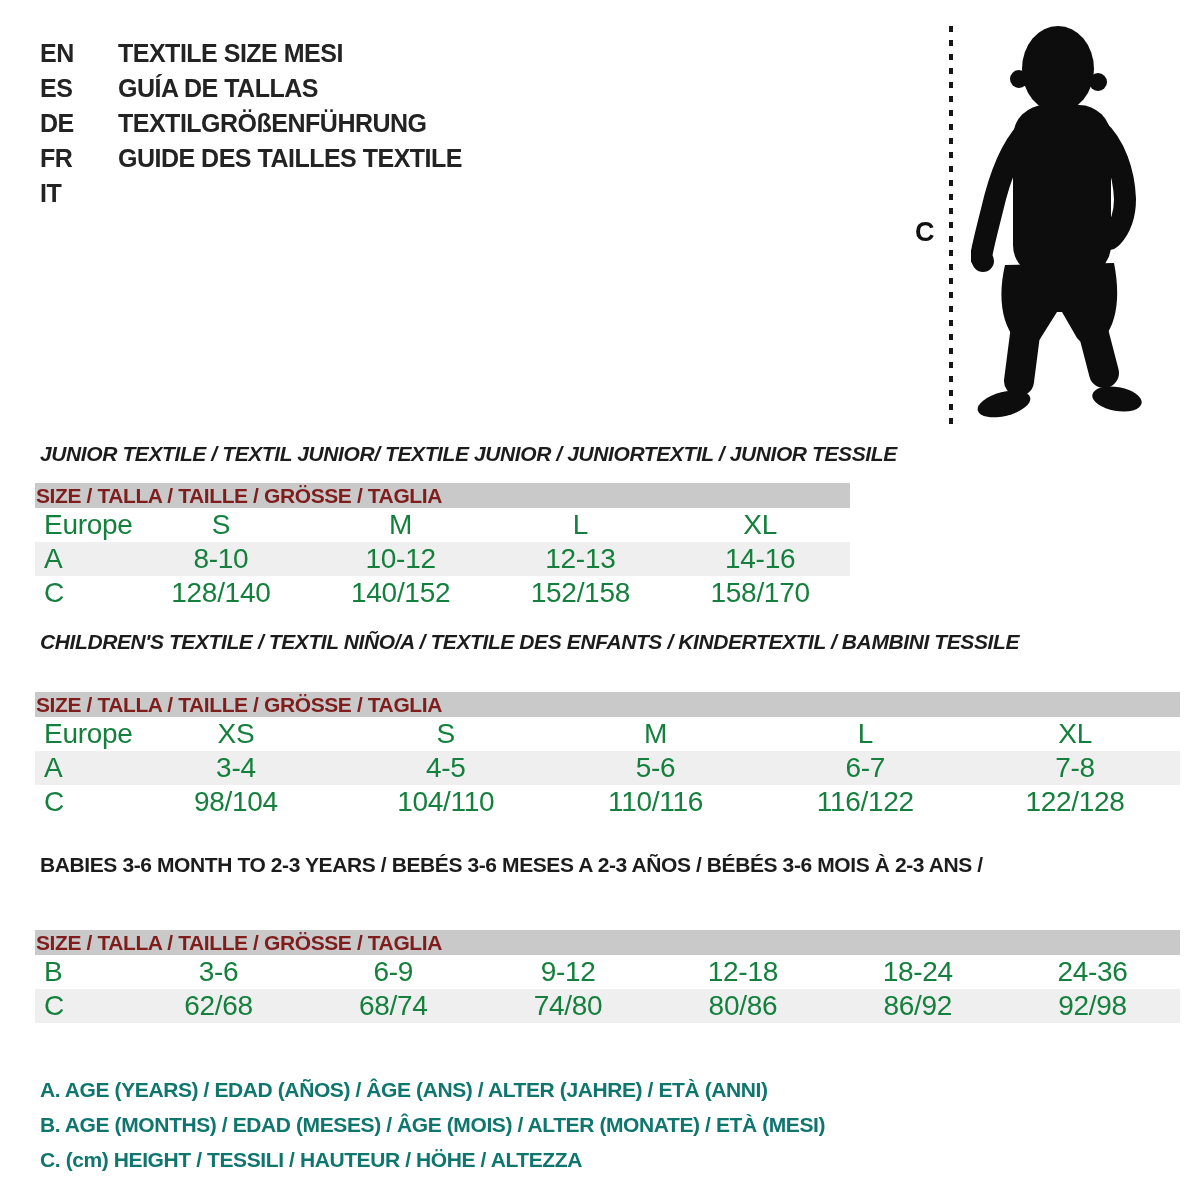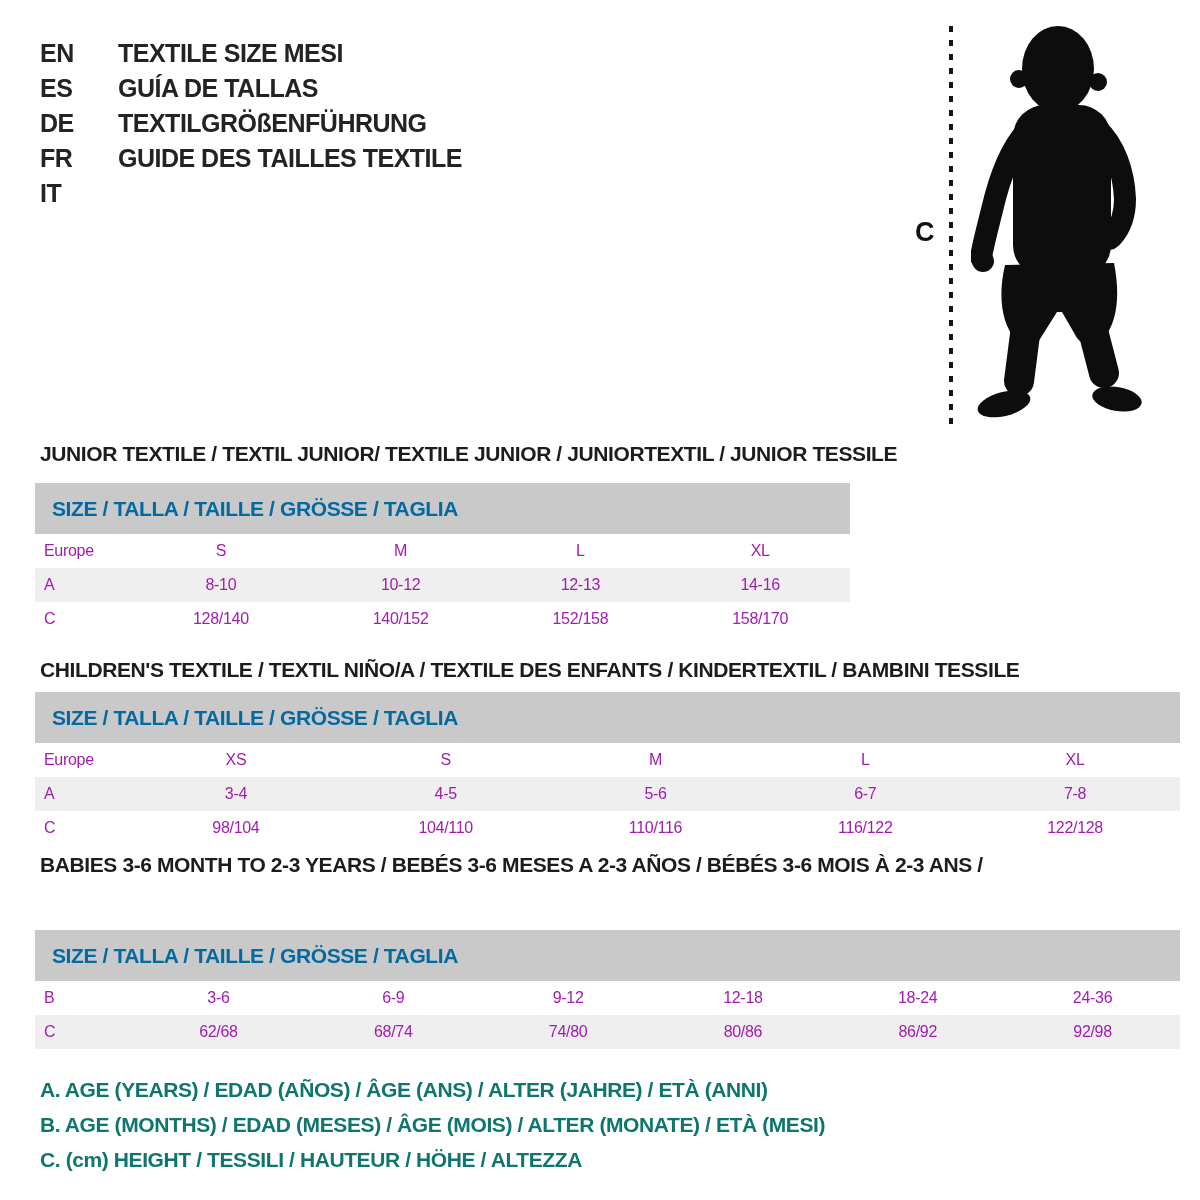--- a/index.html
+++ b/index.html
@@ -14,32 +14,32 @@
 
   
   #figure { position:absolute; left:905px; top:15px; width:270px; height:412px; }
   .c-label { position:absolute; left:10px; top:196px; font-size:27px; font-weight:700; color:#111; }
   .measure-line { position:absolute; left:44px; top:5px; width:4px; height:398px;
     background:repeating-linear-gradient(to bottom, #161616 0px, #161616 6px, transparent 6px, transparent 14px); }
   .silhouette { position:absolute; left:66px; top:2px; }
 
   
   .section-title { position:absolute; left:40px; font-size:21px; font-weight:700; color:#1c1c1c; letter-spacing:-0.4px; white-space:nowrap; }
-  #junior-title { top:436px; }
-  #children-title { top:652px; }
+  #junior-title { top:436px;font-style:italic; }
+  #children-title { top:624px;font-style:italic; }
   #babies-title { top:841px; line-height:35px; }
 
   
   .tbl { position:absolute; }
   #junior-table { left:35px; top:477px; width:815px; }
   #children-table { left:35px; top:686px; width:1145px; }
   #babies-table { left:35px; top:924px; width:1145px; }
-  .size-head { height:51px; background:#c9c9c9; color:#0369a1; font-size:21px; font-weight:700;
-    display:flex; align-items:center; padding-left:17px; letter-spacing:-0.4px; }
-  .trow { display:flex; align-items:center; height:34px; font-size:16px; color:#a21caf; }
+  .size-head { height:25px; background:#c9c9c9; color:#7f1d1d; font-size:21px; font-weight:700;
+    display:flex; align-items:center; padding-left:1px; letter-spacing:-0.4px; }
+  .trow { display:flex; align-items:center; height:34px; font-size:28px; color:#15803d; }
   .trow.alt { background:#efefef; }
   .trow .lbl { width:96px; padding-left:9px; }
   .trow .c { flex:1; text-align:center; }
 
   
   #legend { position:absolute; left:40px; top:1066px; }
   .legend-line { height:35px; display:flex; align-items:center; font-size:21px; font-weight:700; color:#0f766e; letter-spacing:-0.4px; white-space:nowrap; }
 </style>
 </head>
 <body>

